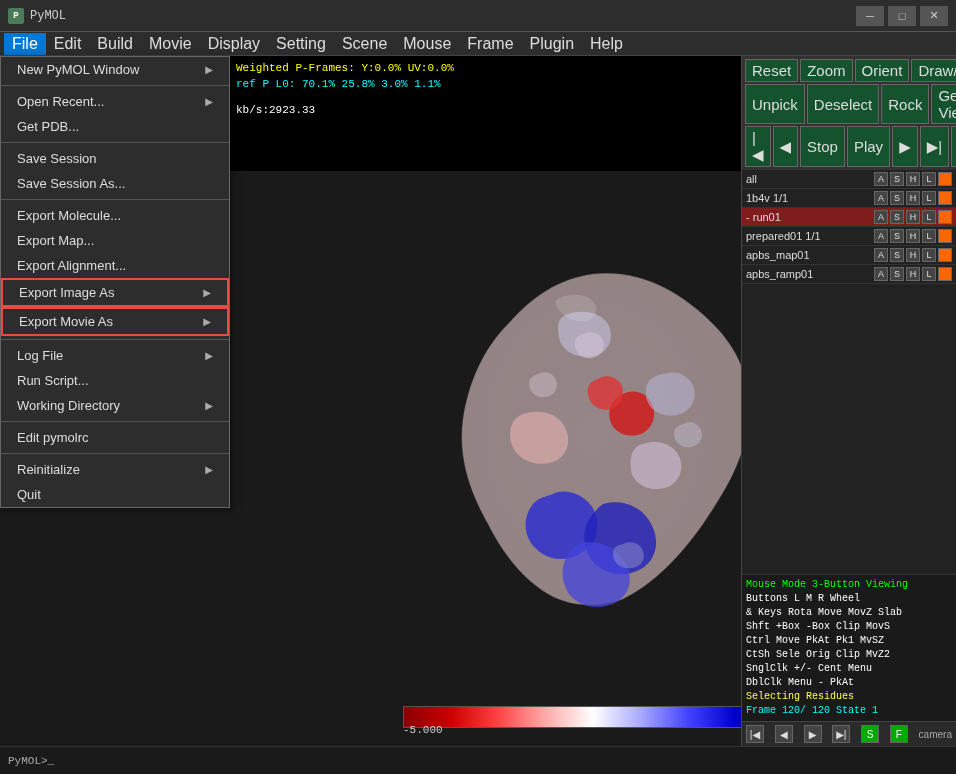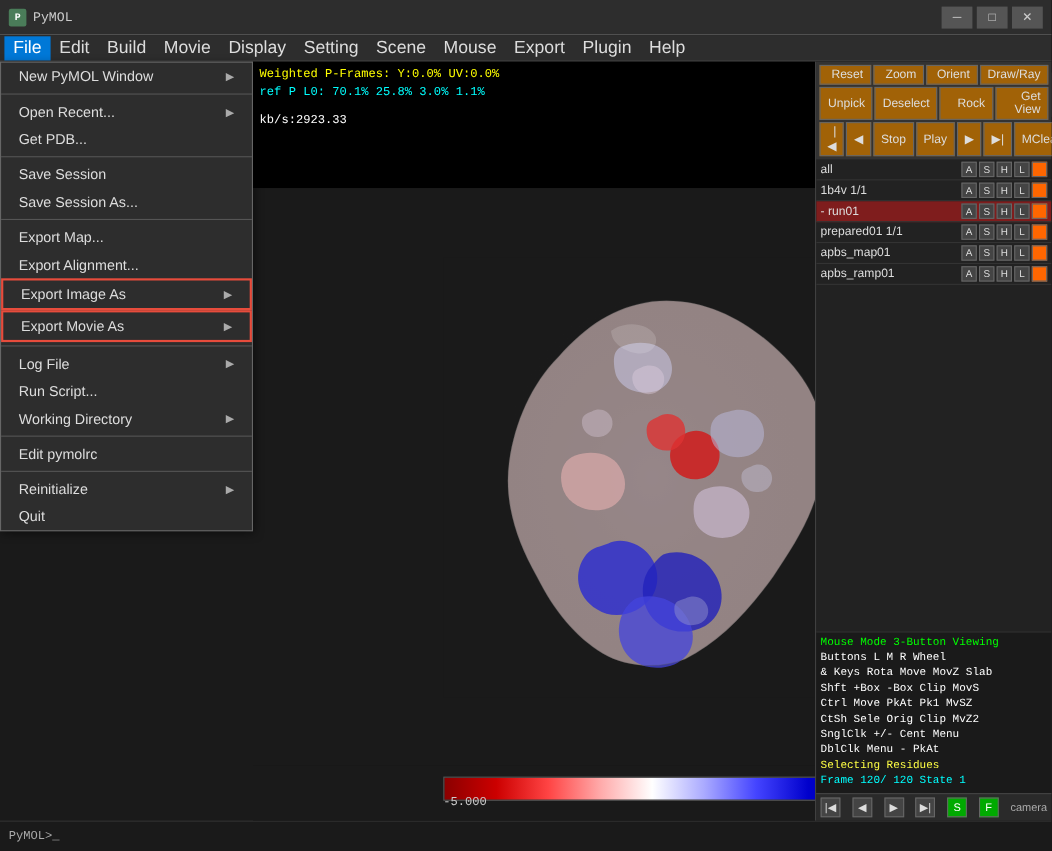--- a/index.html
+++ b/index.html
@@ -231,29 +231,29 @@
       padding: 3px;
       display: flex;
       flex-direction: column;
       gap: 2px;
     }
     .toolbar-row {
       display: flex;
       gap: 2px;
     }
     .tb-btn {
-      background: #a16207;
+      background: #14532d;
       border: 1px solid #666;
       color: #ddd;
       padding: 2px 6px;
-      font-size: 11px;
+      font-size: 15px;
       cursor: pointer;
       font-family: Arial, sans-serif;
       flex: 1;
-      text-align: right;
+      text-align: left;
     }
 
     
     #object-list {
       flex: 1;
       background: #222;
       overflow-y: auto;
     }
     .obj-item {
       display: flex;
@@ -347,21 +347,21 @@
 
 <div id="menu-bar">
 <div class="menu-item active">File</div>
     <div class="menu-item">Edit</div>
     <div class="menu-item">Build</div>
     <div class="menu-item">Movie</div>
     <div class="menu-item">Display</div>
     <div class="menu-item">Setting</div>
     <div class="menu-item">Scene</div>
     <div class="menu-item">Mouse</div>
-    <div class="menu-item">Export</div>
+    <div class="menu-item">Frame</div>
     <div class="menu-item">Plugin</div>
     <div class="menu-item">Help</div>
   </div>
 
 <div id="main-layout">
 
   <div id="file-dropdown">
   <div class="dd-item">
         <span>New PyMOL Window</span>
         <span class="dd-arrow">▶</span>
@@ -375,20 +375,23 @@
         <span>Get PDB...</span>
       </div>
       <div class="dd-separator"></div>
       <div class="dd-item">
         <span>Save Session</span>
       </div>
       <div class="dd-item">
         <span>Save Session As...</span>
       </div>
       <div class="dd-separator"></div>
+      <div class="dd-item">
+        <span>Export Molecule...</span>
+      </div>
       <div class="dd-item">
         <span>Export Map...</span>
       </div>
       <div class="dd-item">
         <span>Export Alignment...</span>
       </div>
       <div class="dd-item" style="border: 2px solid rgb(231, 76, 60);">
         <span>Export Image As</span>
         <span class="dd-arrow">▶</span>
       </div>

